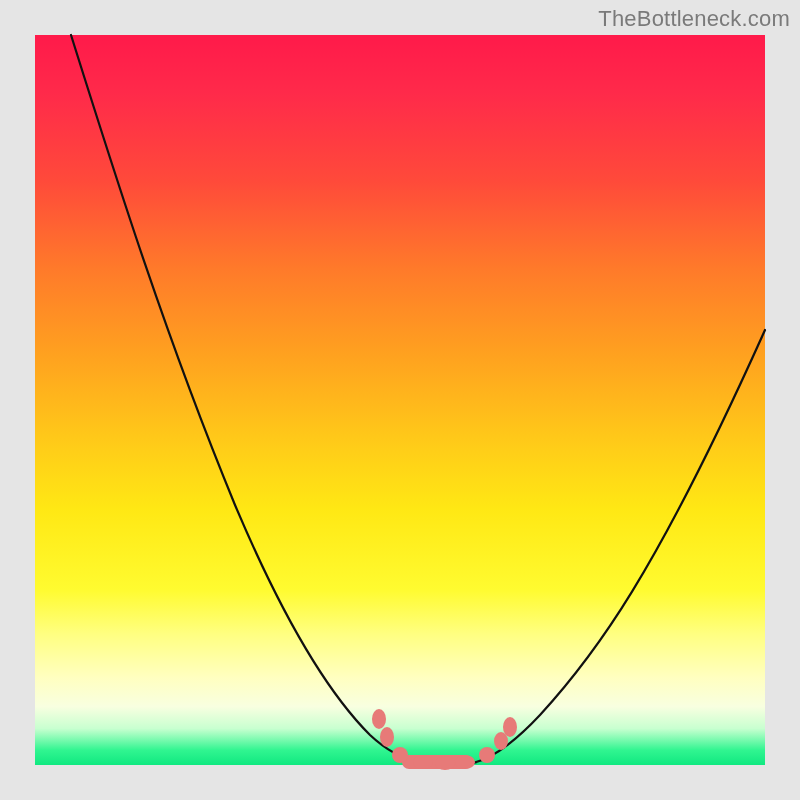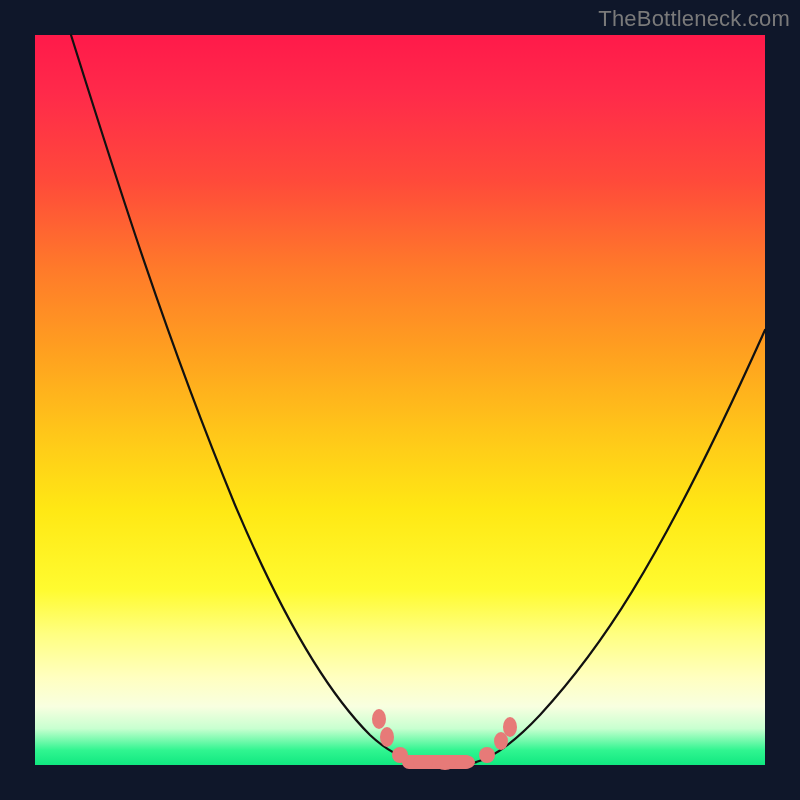--- a/index.html
+++ b/index.html
@@ -8,21 +8,21 @@
     width: 800px;
     height: 800px;
     overflow: hidden;
     background: #000;
     font-family: Arial, Helvetica, sans-serif;
   }
   .frame {
     position: relative;
     width: 800px;
     height: 800px;
-    background: #0f172a;
+    background: #e5e5e5;
     text-decoration: underline;
   }
   .plot-area {
     position: absolute;
     left: 35px;
     top: 35px;
     width: 730px;
     height: 730px;
     background: linear-gradient(to bottom,
       #ff1a4a 0%,

